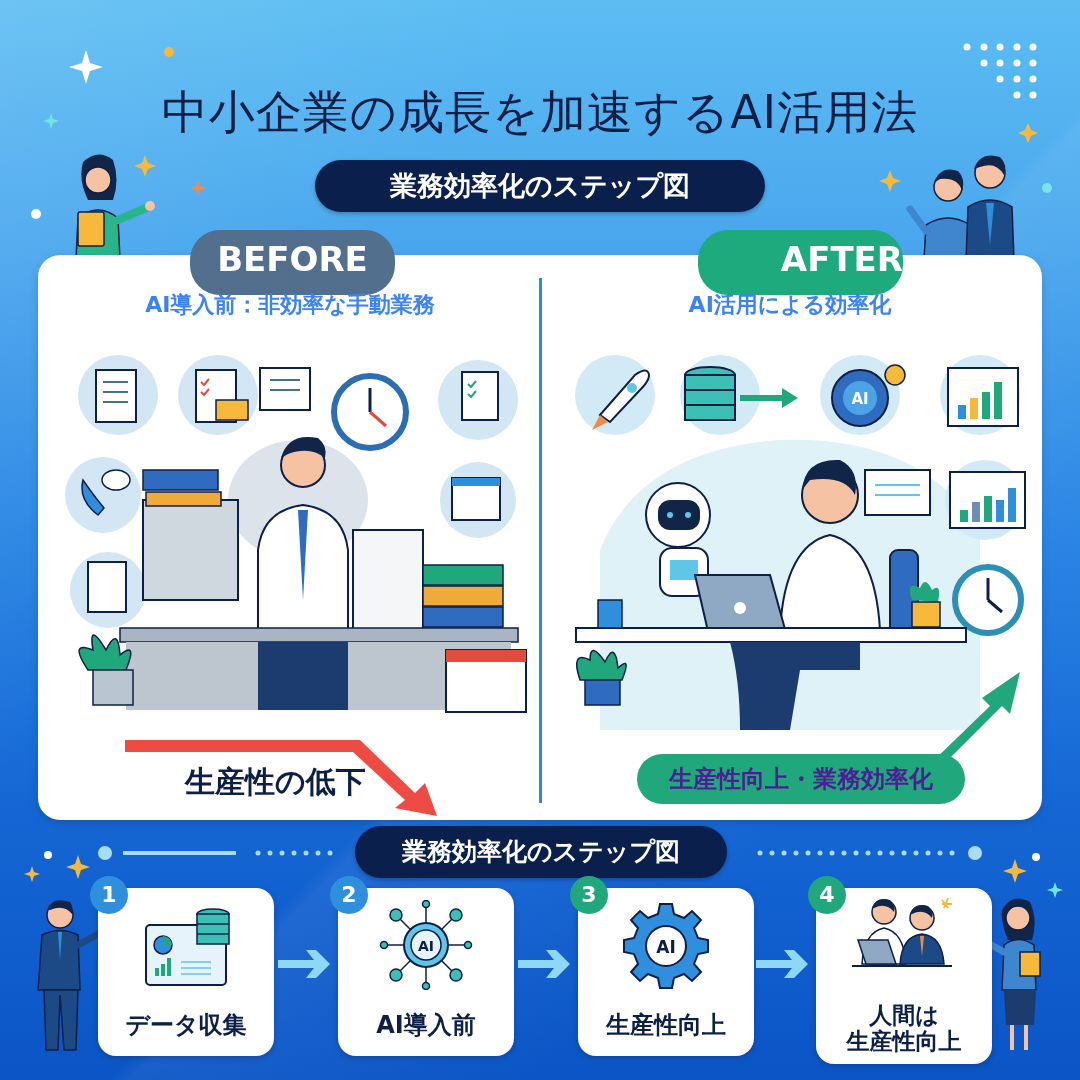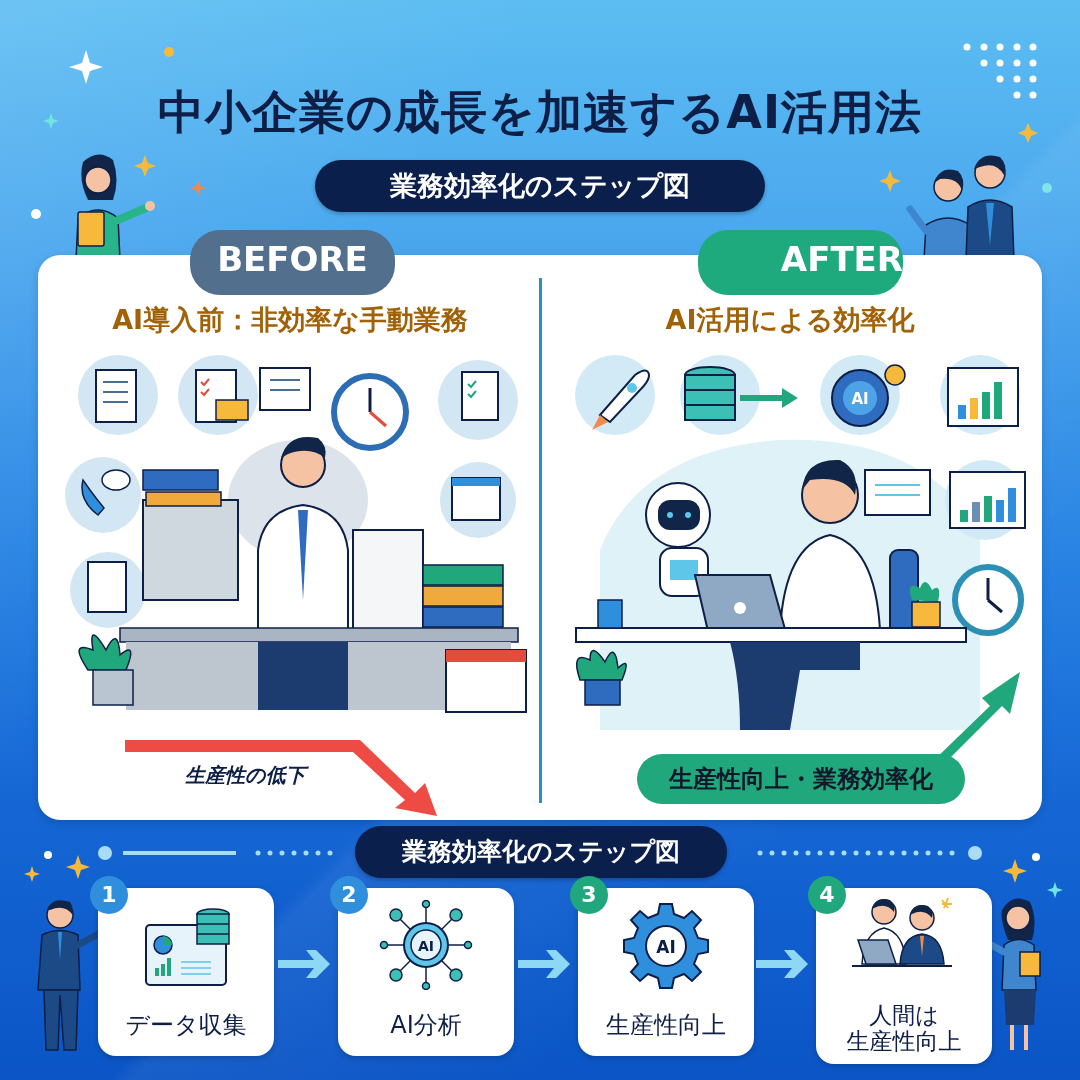--- a/index.html
+++ b/index.html
@@ -11,58 +11,58 @@
   }
   .bg-stripe { position: absolute; inset: 0; pointer-events: none;
     background:
       linear-gradient(125deg, rgba(255,255,255,0.10) 0%, rgba(255,255,255,0) 30%),
       linear-gradient(135deg, rgba(255,255,255,0) 55%, rgba(255,255,255,0.06) 56%, rgba(255,255,255,0) 75%);
   }
 
   
   .main-title {
     position: absolute; left: 0; right: 0; top: 82px; text-align: center;
-    font-size: 46px; font-weight: bold; color: #0d1f47; letter-spacing: 1px;
+    font-size: 46px; font-weight: normal; color: #0d1f47; letter-spacing: 1px;
   }
   .pill-dark {
     position: absolute; background: #0b1f4d; color: #fff; font-weight: bold;
     border-radius: 30px; text-align: center; box-shadow: 0 2px 4px rgba(0,0,0,0.25); font-family: Liberation Serif, serif;
   }
   .subtitle-pill { left: 315px; top: 160px; width: 450px; height: 52px; line-height: 52px; font-size: 27px; }
 
   
   .compare-card {
     position: absolute; left: 38px; top: 255px; width: 1004px; height: 565px;
     background: #fff; border-radius: 22px; box-shadow: 0 3px 8px rgba(0,0,0,0.15);
   }
   .divider { position: absolute; left: 539px; top: 278px; width: 3px; height: 525px; background: #2b8fc0; }
   .tag { position: absolute; top: 230px; height: 65px; line-height: 58px; border-radius: 30px;
     color: #fff; font-weight: bold; font-size: 34px; text-align: center; }
   .tag-before { left: 190px; width: 205px; background: #526f8e; }
   .tag-after { left: 698px; width: 205px; background: #1faa7d; text-align: right; }
 
-  .panel-title { position: absolute; top: 302px; font-size: 27px; font-weight: bold; color: #a16207; text-align: center; }
+  .panel-title { position: absolute; top: 290px; font-size: 22px; font-weight: bold; color: #3b82f6; text-align: center; }
   .panel-title.before { left: 60px; width: 460px; }
   .panel-title.after { left: 560px; width: 460px; }
 
   .illus { position: absolute; }
   .illus-before { left: 48px; top: 350px; width: 480px; height: 390px; }
   .illus-after { left: 560px; top: 350px; width: 470px; height: 390px; }
 
-  .caption-before { position: absolute; left: 185px; top: 762px; font-size: 20px; font-weight: bold; color: #0d1f47; font-style: italic; }
+  .caption-before { position: absolute; left: 185px; top: 762px; font-size: 30px; font-weight: bold; color: #0d1f47; }
   .caption-after-pill { position: absolute; left: 637px; top: 754px; width: 328px; height: 50px; line-height: 50px;
-    background: #21a77c; border-radius: 26px; color: #0f172a; font-weight: bold; font-size: 24px; text-align: center; }
+    background: #21a77c; border-radius: 26px; color: #4c1d95; font-weight: bold; font-size: 24px; text-align: center; }
 
   
   .steps-pill { left: 355px; top: 826px; width: 372px; height: 52px; line-height: 52px; font-size: 25px; }
 
   .step-card { position: absolute; top: 888px; height: 168px; background: #fff; border-radius: 18px; box-shadow: 0 2px 6px rgba(0,0,0,0.2); }
   .step-card .num { position: absolute; left: -8px; top: -12px; width: 38px; height: 38px; border-radius: 50%;
     color: #fff; font-weight: bold; font-size: 22px; text-align: center; line-height: 38px; }
-  .step-card .label { position: absolute; left: 0; right: 0; bottom: 18px; text-align: center; font-weight: normal; color: #0d1f47; font-size: 24px; line-height: 1.1; }
+  .step-card .label { position: absolute; left: 0; right: 0; bottom: 18px; text-align: center; font-weight: bold; color: #0d1f47; font-size: 24px; line-height: 1.1; }
   .step-card .icon { position: absolute; left: 50%; transform: translateX(-50%); top: 12px; }
   .step-arrow { position: absolute; top: 948px; }
 </style>
 </head>
 <body>
 
 <div class="bg-stripe"></div>
 
 <svg style="position:absolute;left:0;top:0" width="1080" height="1080">
   <g fill="#fff">
@@ -416,21 +416,21 @@
         <circle cx="80" cy="75" r="6"></circle>
         <circle cx="50" cy="4" r="3.5"></circle>
         <circle cx="50" cy="86" r="3.5"></circle>
         <circle cx="8" cy="45" r="3.5"></circle>
         <circle cx="92" cy="45" r="3.5"></circle>
       </g>
     <circle cx="50" cy="45" r="22" fill="#5ec6e8" stroke="#0d1f47" stroke-width="2"></circle>
     <circle cx="50" cy="45" r="15" fill="#e6f3fa" stroke="#0d1f47" stroke-width="1.5"></circle>
     <text x="50" y="51" font-size="14" font-weight="bold" fill="#0d1f47" text-anchor="middle" font-family="DejaVu Sans, sans-serif">AI</text>
   </svg>
-  <div class="label">AI分析</div>
+  <div class="label">AI導入前</div>
 </div>
 <svg class="step-arrow" style="left:518px" width="54" height="32">
     <path d="M0 12 L36 12 L28 2 L38 2 L52 16 L38 30 L28 30 L36 20 L0 20Z" fill="#8fd8f5"></path>
   </svg>
 
 <div class="step-card" style="left:578px;width:176px;">
   <div class="num" style="background:#21a77c;">3</div>
   <svg class="icon" width="100" height="90">
     <g fill="#2f8fdc" stroke="#0d1f47" stroke-width="2">
       <path d="M44 4 L56 4 L58 14 L68 18 L76 11 L85 20 L78 28 L82 38 L92 40 L92 52 L82 54 L78 64 L85 72 L76 81 L68 74 L58 78 L56 88 L44 88 L42 78 L32 74 L24 81 L15 72 L22 64 L18 54 L8 52 L8 40 L18 38 L22 28 L15 20 L24 11 L32 18 L42 14Z"></path>

